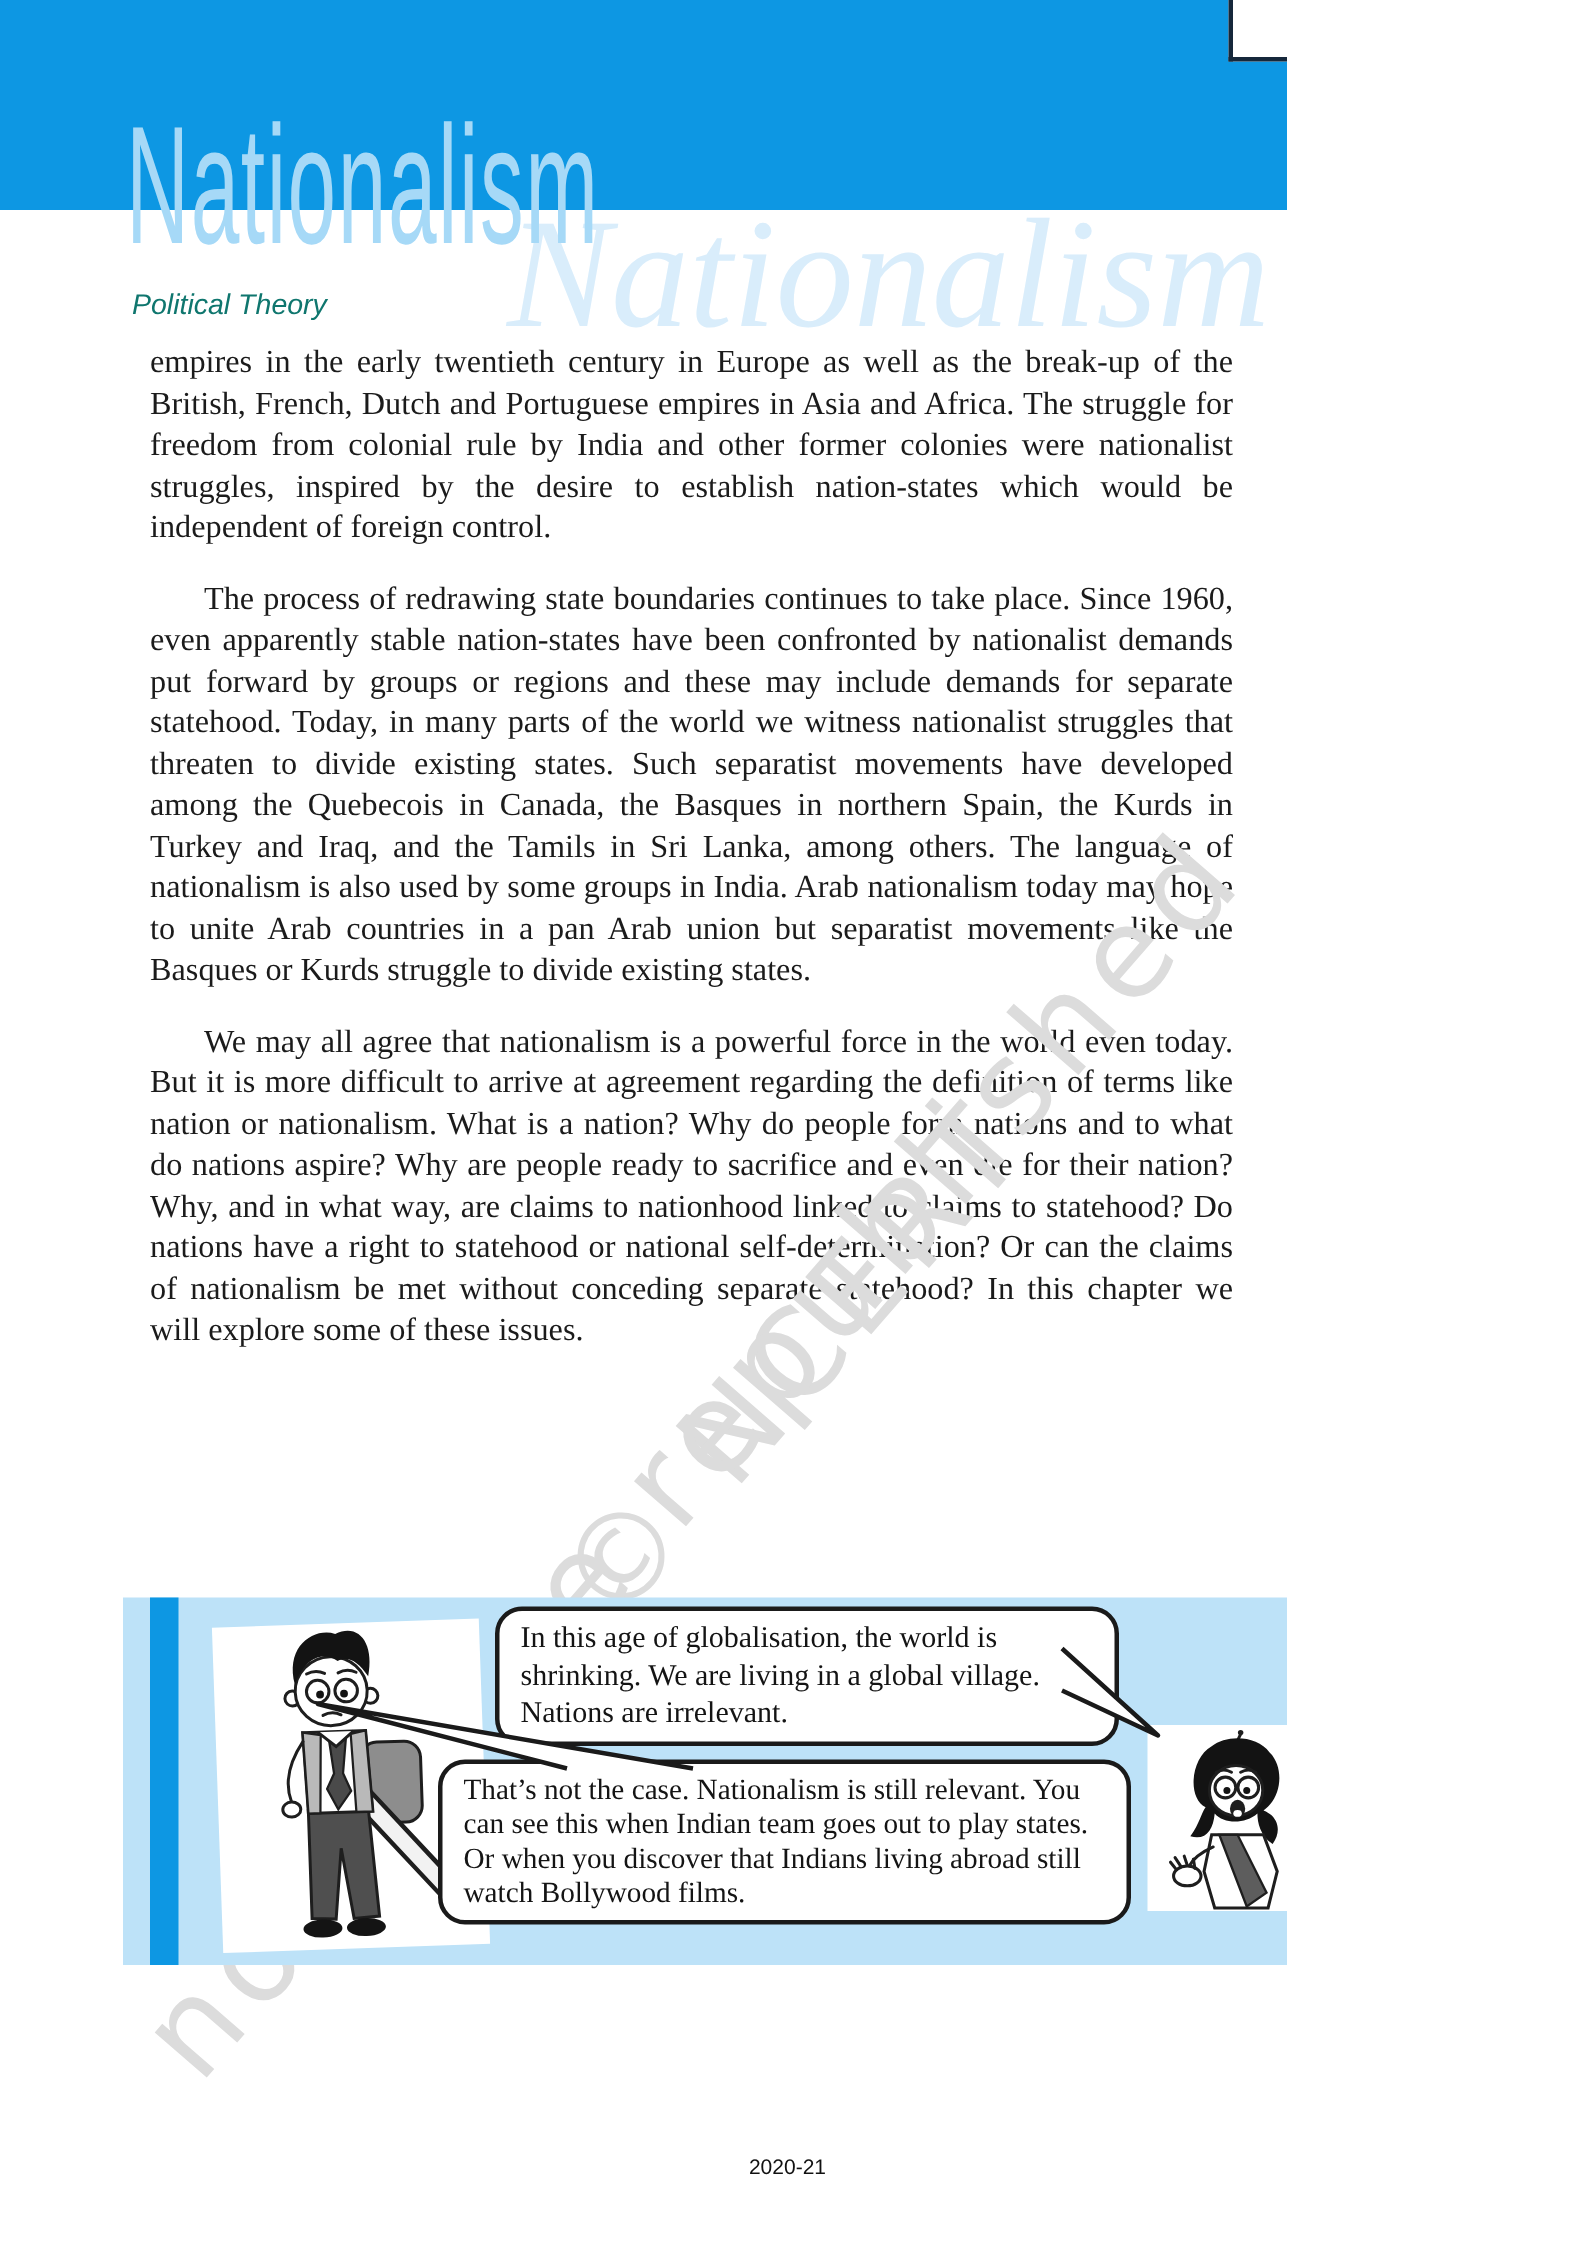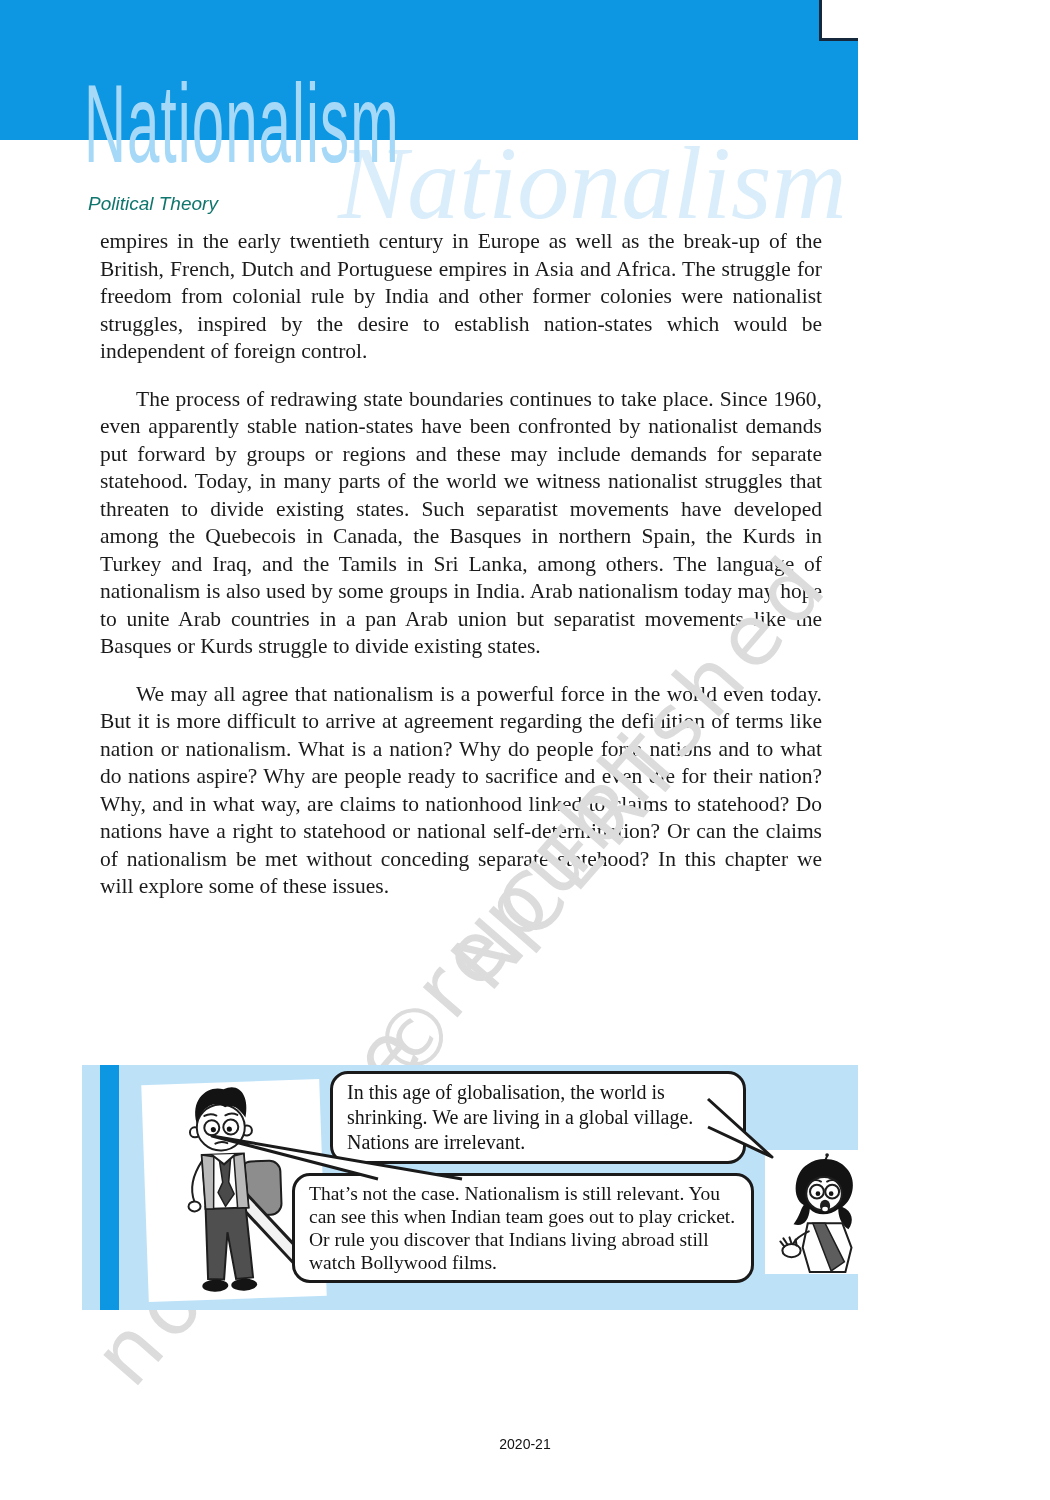--- a/index.html
+++ b/index.html
@@ -143,21 +143,21 @@
         <path d="M28 72 L62 72 L71 96 L65 120 L30 120 L23 96 Z" fill="#ffffff" stroke="#1e1e1e" stroke-width="2"></path>
         <path d="M33 72 L45 72 L64 110 L51 119 Z" fill="#5d5d5d" stroke="#1e1e1e" stroke-width="1.5"></path>
 
         <path class="ink" d="M29 80 C20 84 15 89 13 93"></path>
         <ellipse cx="12" cy="99" rx="9" ry="6.5" fill="#ffffff" stroke="#1e1e1e" stroke-width="2"></ellipse>
         <path class="ink" d="M5 95 L1 90 M8 93 L4 87 M12 92 L10 86 M17 94 L16 88"></path>
       </svg>
     </div>
 
     <div class="bubble bubble-1">In this age of globalisation, the world is shrinking. We are living in a global village. Nations are irrelevant.</div>
-    <div class="bubble bubble-2">That’s not the case. Nationalism is still relevant.  You can see this when Indian team goes out to play cricket. Or rule you discover that Indians living abroad still watch Bollywood films.</div>
+    <div class="bubble bubble-2">That’s not the case. Nationalism is still relevant.  You can see this when Indian team goes out to play states. Or when you discover that Indians living abroad still watch Bollywood films.</div>
 
     <svg class="tails" viewBox="0 0 843 245">
       <polygon points="626,34 690,92 626,62" fill="#ffffff"></polygon>
       <path d="M626,34 L690,92 L626,62" fill="none" stroke="#1a1a1a" stroke-width="3" stroke-linejoin="round"></path>
       <polygon points="296,114 130,71 380,114" fill="#ffffff"></polygon>
       <path d="M380,114 L130,71 L296,114" fill="none" stroke="#1a1a1a" stroke-width="3" stroke-linejoin="round"></path>
     </svg>
   </div>
 
   <div class="badge-ministripe"></div>

